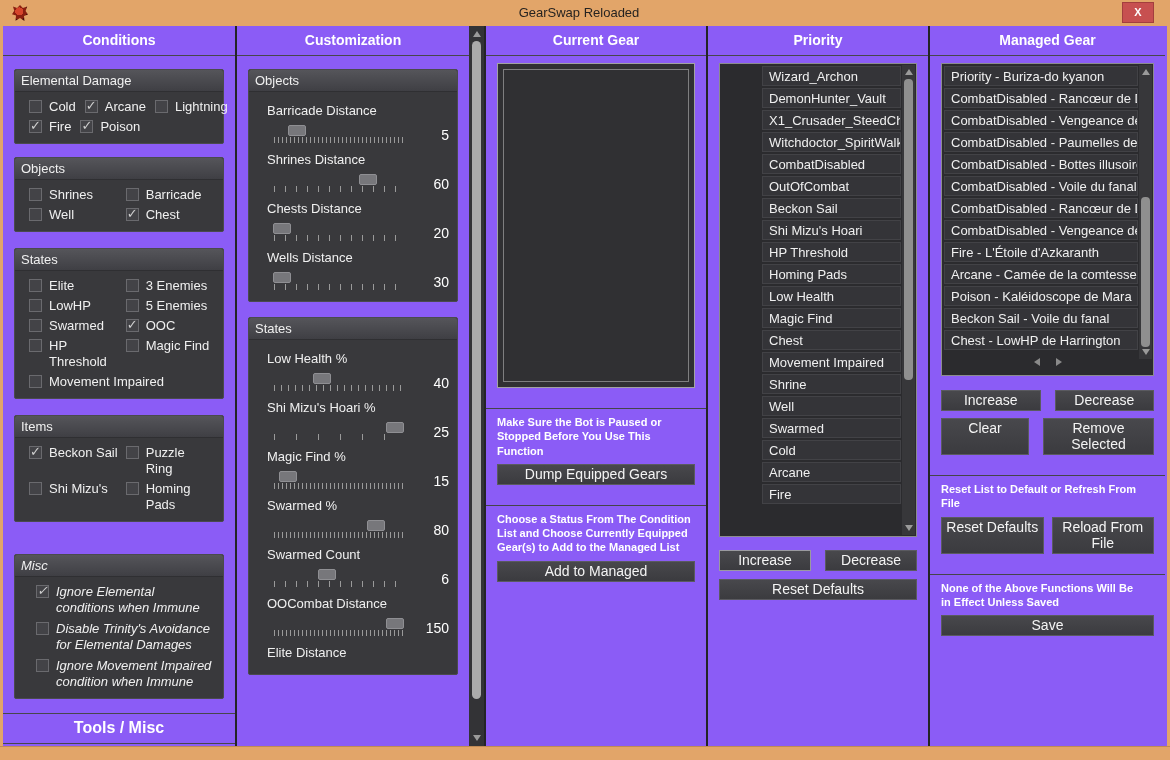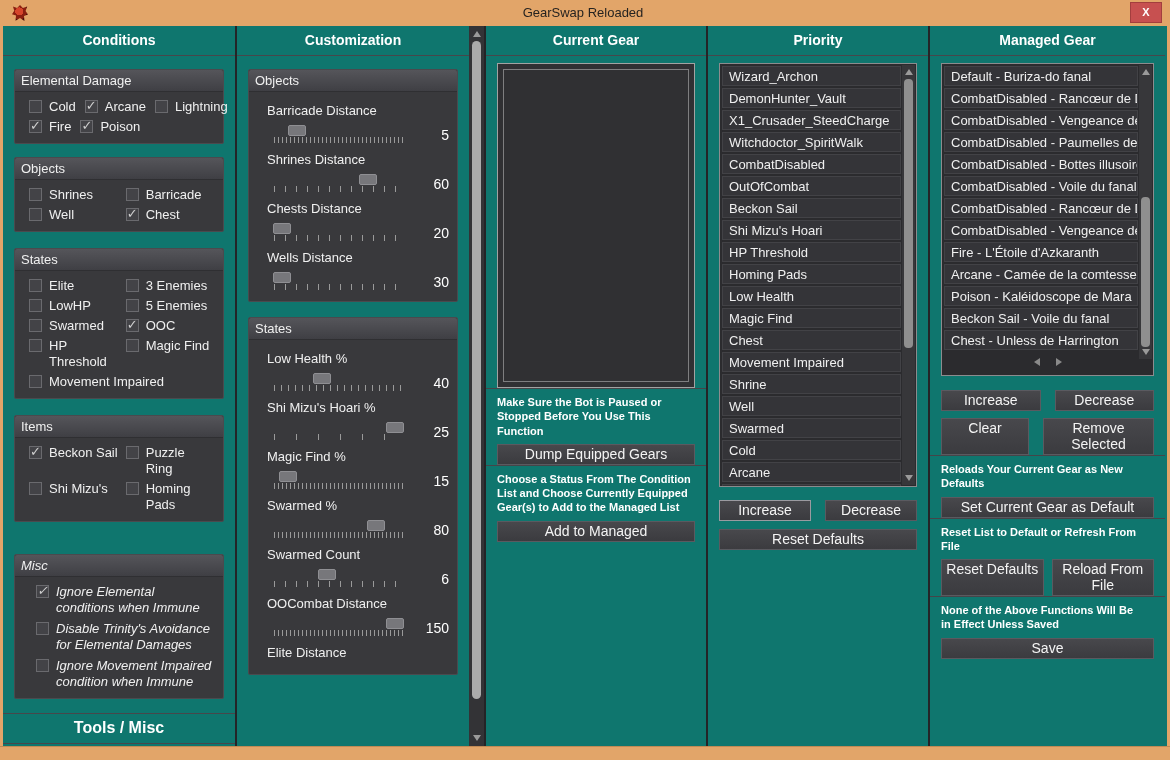--- a/index.html
+++ b/index.html
@@ -1,30 +1,30 @@
 <!DOCTYPE html>
 <html><head>
 <meta charset="utf-8">
 <style>
   * { box-sizing: border-box; margin: 0; padding: 0; }
   body { margin: 0; background: #1a1a1a; font-family: "Liberation Sans", sans-serif; }
   .window { position: relative; width: 1170px; height: 760px; background: #E2A569; outline: 1px solid #96663a; overflow: hidden; }
 
   
-  .titlebar { position: absolute; left: 0; top: 0; right: 4px; height: 15px; }
+  .titlebar { position: absolute; left: 0; top: 0; right: 12px; height: 15px; }
   .app-icon { position: absolute; left: 12px; top: 5px; width: 16px; height: 16px;
     background: radial-gradient(circle at 45% 40%, #d6452b 0 30%, #8a1f10 31% 60%, #4a0d06 61%);
     clip-path: polygon(50% 0, 68% 18%, 95% 10%, 85% 38%, 100% 60%, 75% 68%, 78% 100%, 50% 82%, 22% 98%, 25% 66%, 0 58%, 14% 36%, 6% 10%, 32% 18%); }
   .title { position: absolute; left: 0; right: 0; top: 0; height: 26px; line-height: 26px; text-align: center;
     font-size: 13px; color: #262320; }
   .close-btn { position: absolute; right: 4px; top: 2px; width: 32px; height: 21px; background: #C75050;
     border: 1px solid #A33E3E; color: #fff; font-size: 11px; font-weight: bold; text-align: center; line-height: 19px; cursor: pointer; }
 
   
-  .content { position: absolute; left: 3px; right: 3px; top: 26px; height: 720px; background: #0f766e; display: flex; }
+  .content { position: absolute; left: 3px; right: 3px; top: 26px; height: 720px; background: #8b5cf6; display: flex; }
   .bottom-strip { position: absolute; left: 0; right: 0; bottom: 0; height: 14px; background: #E2A569; border-top: 1px solid #c08a55; }
 
   .col { height: 100%; overflow: hidden; border-right: 2px solid #242427; }
   .col:last-child { border-right: none; }
   .col-conditions { width: 234px; }
   .col-custom { width: 232px; border-right: none; }
   .col-current { width: 222px; }
   .col-priority { width: 222px; }
   .col-managed { width: 235px; }
 
@@ -92,21 +92,21 @@
   .hscroll .tri-left  { left: calc(50% - 14px); top: 4px; border-top: 4px solid transparent; border-bottom: 4px solid transparent; border-right: 6px solid #8a8a8a; }
   .hscroll .tri-right { left: calc(50% + 8px);  top: 4px; border-top: 4px solid transparent; border-bottom: 4px solid transparent; border-left: 6px solid #8a8a8a; }
 
   
   .main-scrollbar { width: 17px; height: 100%; background: #333336; position: relative; border-right: 2px solid #242427; }
   .main-scrollbar .thumb-v { position: absolute; left: 3px; width: 9px; top: 15px; height: 658px; background: #ABABAB; border-radius: 5px; }
   .main-scrollbar .tri-up { left: 3.5px; top: 5px; }
   .main-scrollbar .tri-down { left: 3.5px; bottom: 5px; }
 
   
-  .section { border-top: 1px solid #454549; margin: 0 -11px 0; padding: 6px 11px 0; }
+  .section { border-top: 1px solid #454549; margin: 20px -11px 0; padding: 6px 11px 0; }
   .note { color: #fff; font-size: 11px; font-weight: bold; line-height: 1.3; margin-bottom: 6px; }
   .plain-gap { margin-top: 12px; }
 </style>
 </head>
 <body>
 
 <div class="window">
   <div class="titlebar">
     <div class="app-icon"></div>
     <div class="title">GearSwap Reloaded</div>
@@ -393,21 +393,21 @@
         <div class="section">
           <div class="note">Choose a Status From The Condition List and Choose Currently Equipped Gear(s) to Add to the Managed List</div>
           <div class="btn">Add to Managed</div>
         </div>
       </div>
     </div>
 
     <div class="col col-priority">
       <div class="col-header">Priority</div>
       <div class="col-body">
-        <div class="listbox" style="height:424px;">
+        <div class="listbox" style="height:474px;padding-left:40px;">
           <div class="listbox-items" style="height:100%;">
             <div class="list-item">Wizard_Archon</div>
             <div class="list-item">DemonHunter_Vault</div>
             <div class="list-item">X1_Crusader_SteedCharge</div>
             <div class="list-item">Witchdoctor_SpiritWalk</div>
             <div class="list-item">CombatDisabled</div>
             <div class="list-item">OutOfCombat</div>
             <div class="list-item">Beckon Sail</div>
             <div class="list-item">Shi Mizu's Hoari</div>
             <div class="list-item">HP Threshold</div>
@@ -435,55 +435,51 @@
         </div>
         <div class="btn" style="margin-top:8px;">Reset Defaults</div>
       </div>
     </div>
 
     <div class="col col-managed">
       <div class="col-header">Managed Gear</div>
       <div class="col-body">
         <div class="listbox" style="height:313px;">
           <div class="listbox-items">
-            <div class="list-item">Default - Buriza-do fanal</div>
+            <div class="list-item">Priority - Buriza-do kyanon</div>
             <div class="list-item">CombatDisabled - Rancœur de Dan</div>
             <div class="list-item">CombatDisabled - Vengeance de Da</div>
             <div class="list-item">CombatDisabled - Paumelles de Sa</div>
             <div class="list-item">CombatDisabled - Bottes illusoires</div>
             <div class="list-item">CombatDisabled - Voile du fanal</div>
             <div class="list-item">CombatDisabled - Rancœur de Dan</div>
             <div class="list-item">CombatDisabled - Vengeance de Da</div>
             <div class="list-item">Fire - L'Étoile d'Azkaranth</div>
             <div class="list-item">Arcane - Camée de la comtesse Jul</div>
             <div class="list-item">Poison - Kaléidoscope de Mara</div>
             <div class="list-item">Beckon Sail - Voile du fanal</div>
-            <div class="list-item">Chest - Unless de Harrington</div>
+            <div class="list-item">Chest - LowHP de Harrington</div>
           </div>
           <div class="hscroll">
             <div class="tri tri-left"></div>
             <div class="tri tri-right"></div>
           </div>
           <div class="vscroll" style="bottom:16px;">
             <div class="tri tri-up"></div>
             <div class="thumb-v" style="top:45%;height:51%;"></div>
             <div class="tri tri-down"></div>
           </div>
         </div>
         <div class="btn-row" style="margin-top:14px;">
           <div class="btn">Increase</div>
           <div class="btn">Decrease</div>
         </div>
         <div class="btn-row-tight" style="margin-top:7px;">
           <div class="btn">Clear</div>
           <div class="btn">Remove Selected</div>
-        </div>
-        <div class="section">
-          <div class="note">Reloads Your Current Gear as New Defaults</div>
-          <div class="btn">Set Current Gear as Default</div>
         </div>
         <div class="section">
           <div class="note">Reset List to Default or Refresh From File</div>
           <div class="btn-row" style="column-gap:8px;">
             <div class="btn">Reset Defaults</div>
             <div class="btn">Reload From File</div>
           </div>
         </div>
         <div class="section">
           <div class="note" style="max-width:200px;">None of the Above Functions Will Be in Effect Unless Saved</div>

